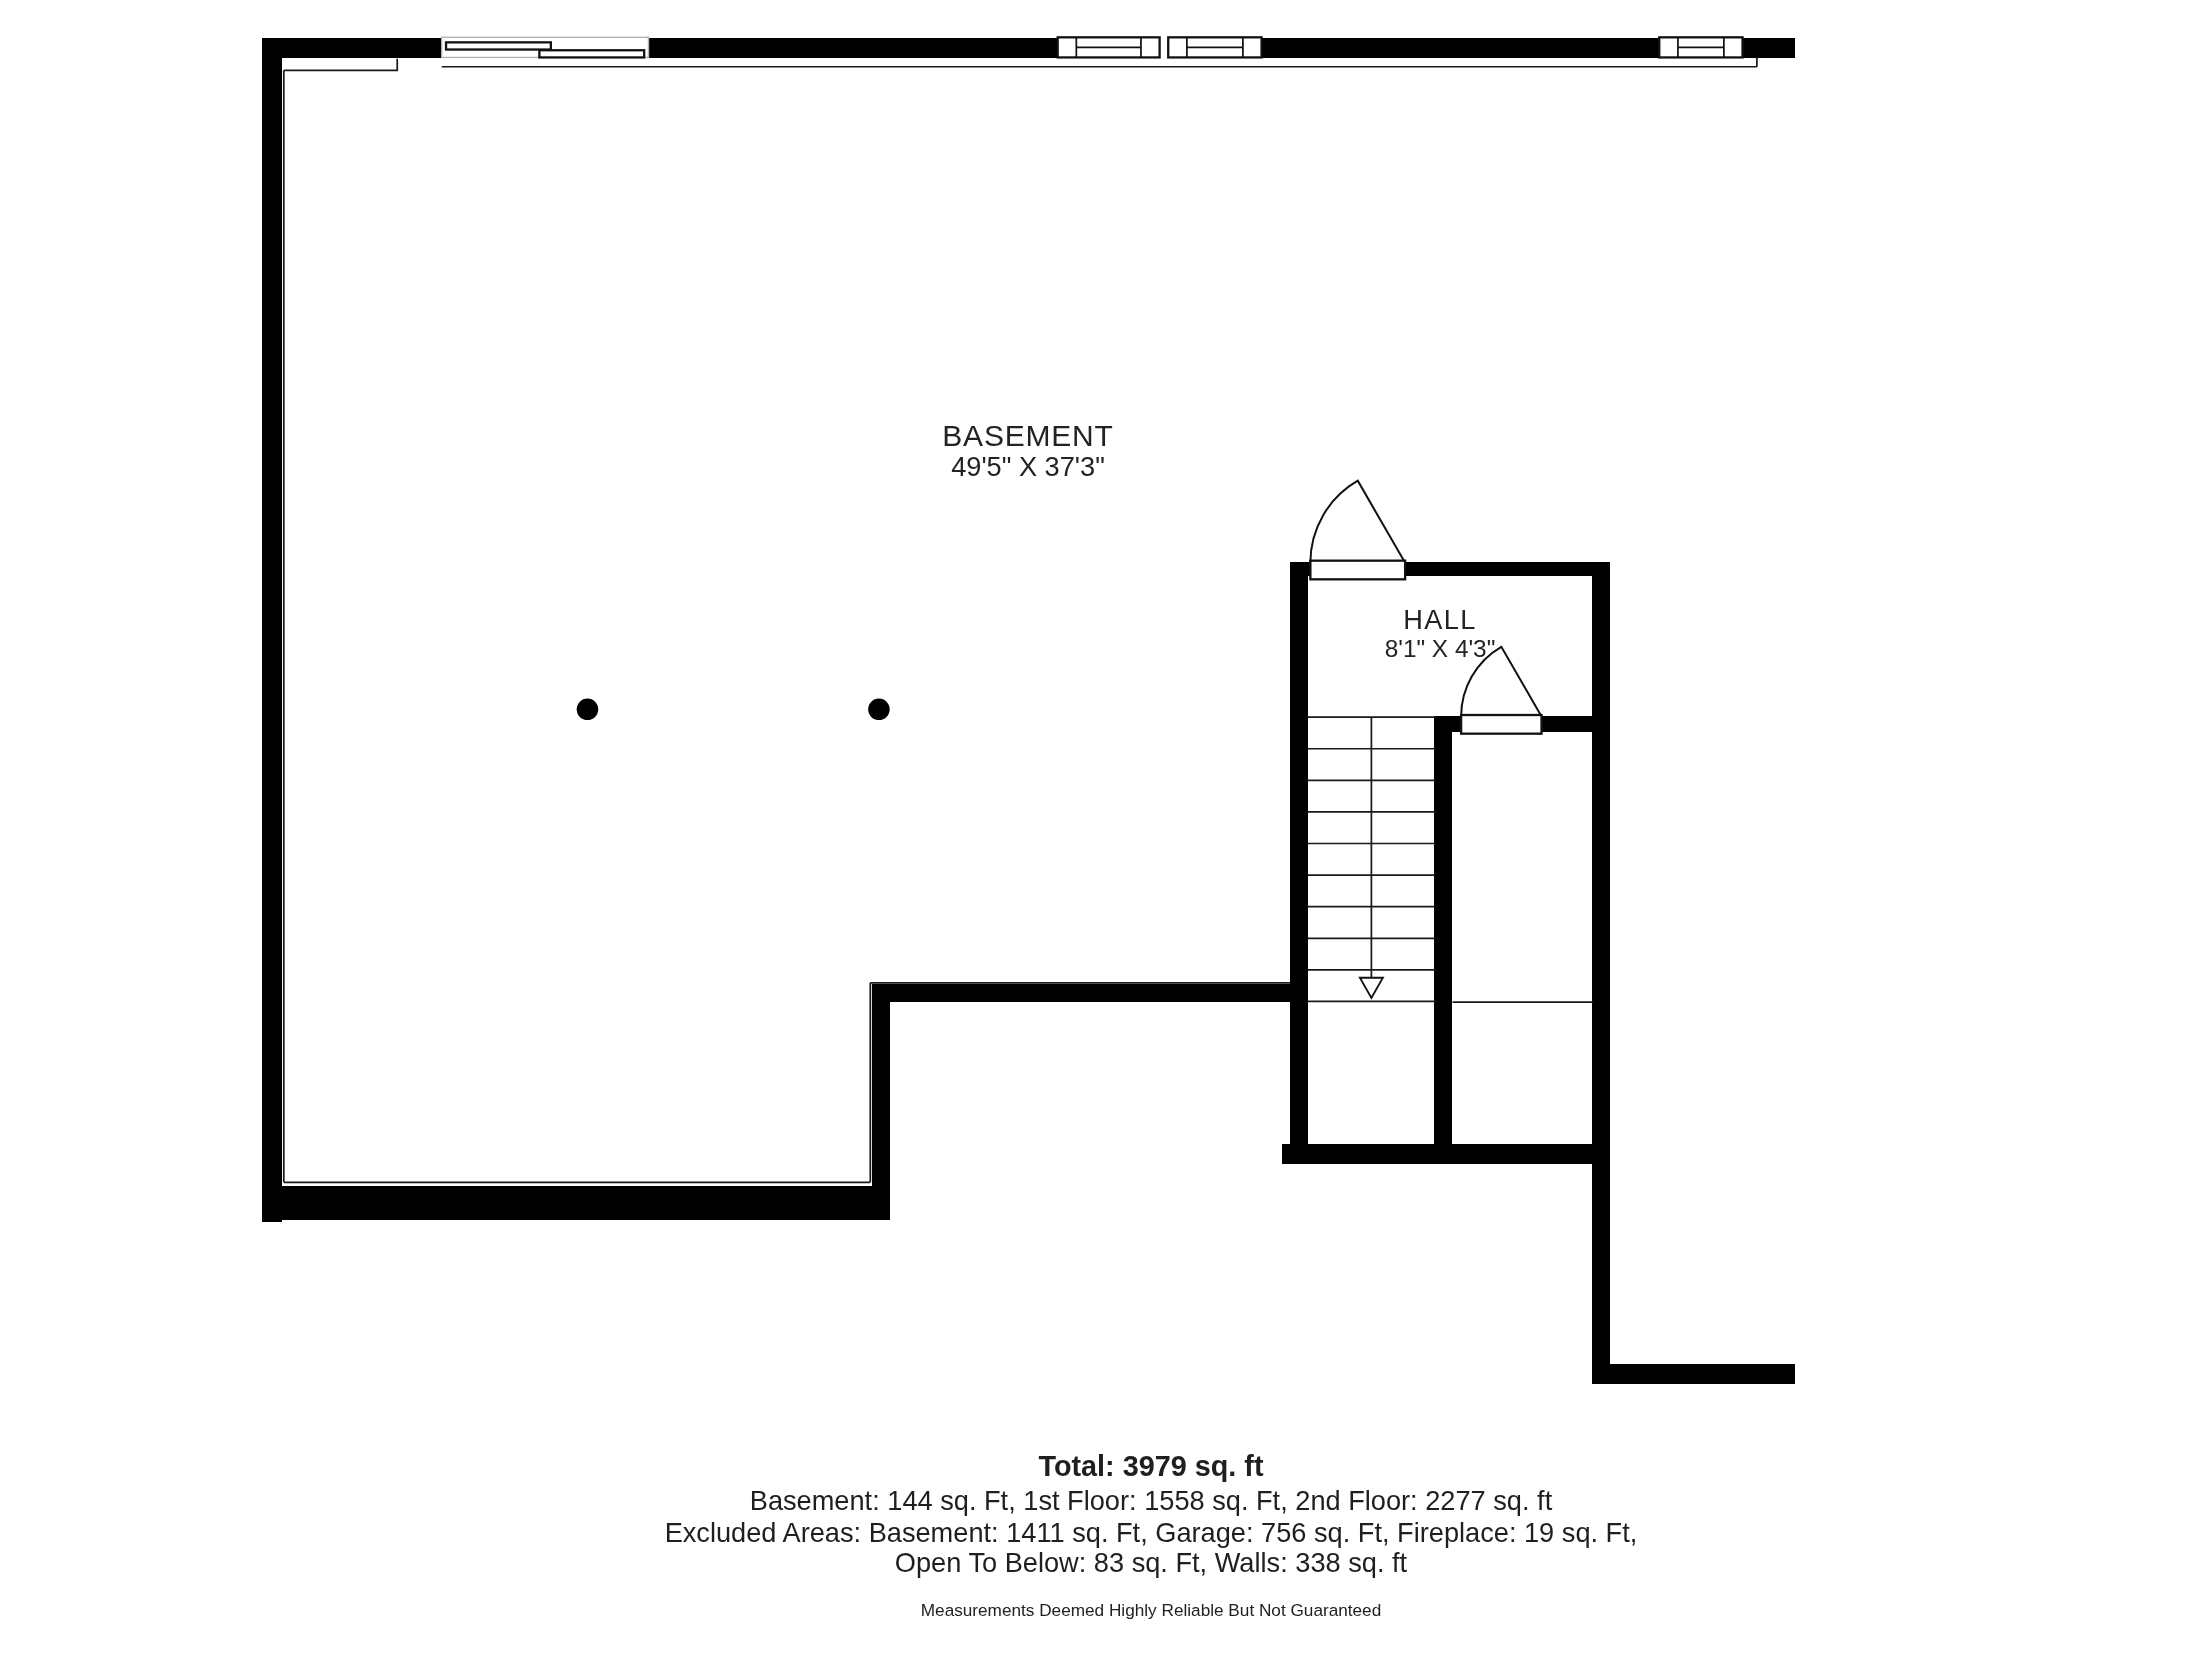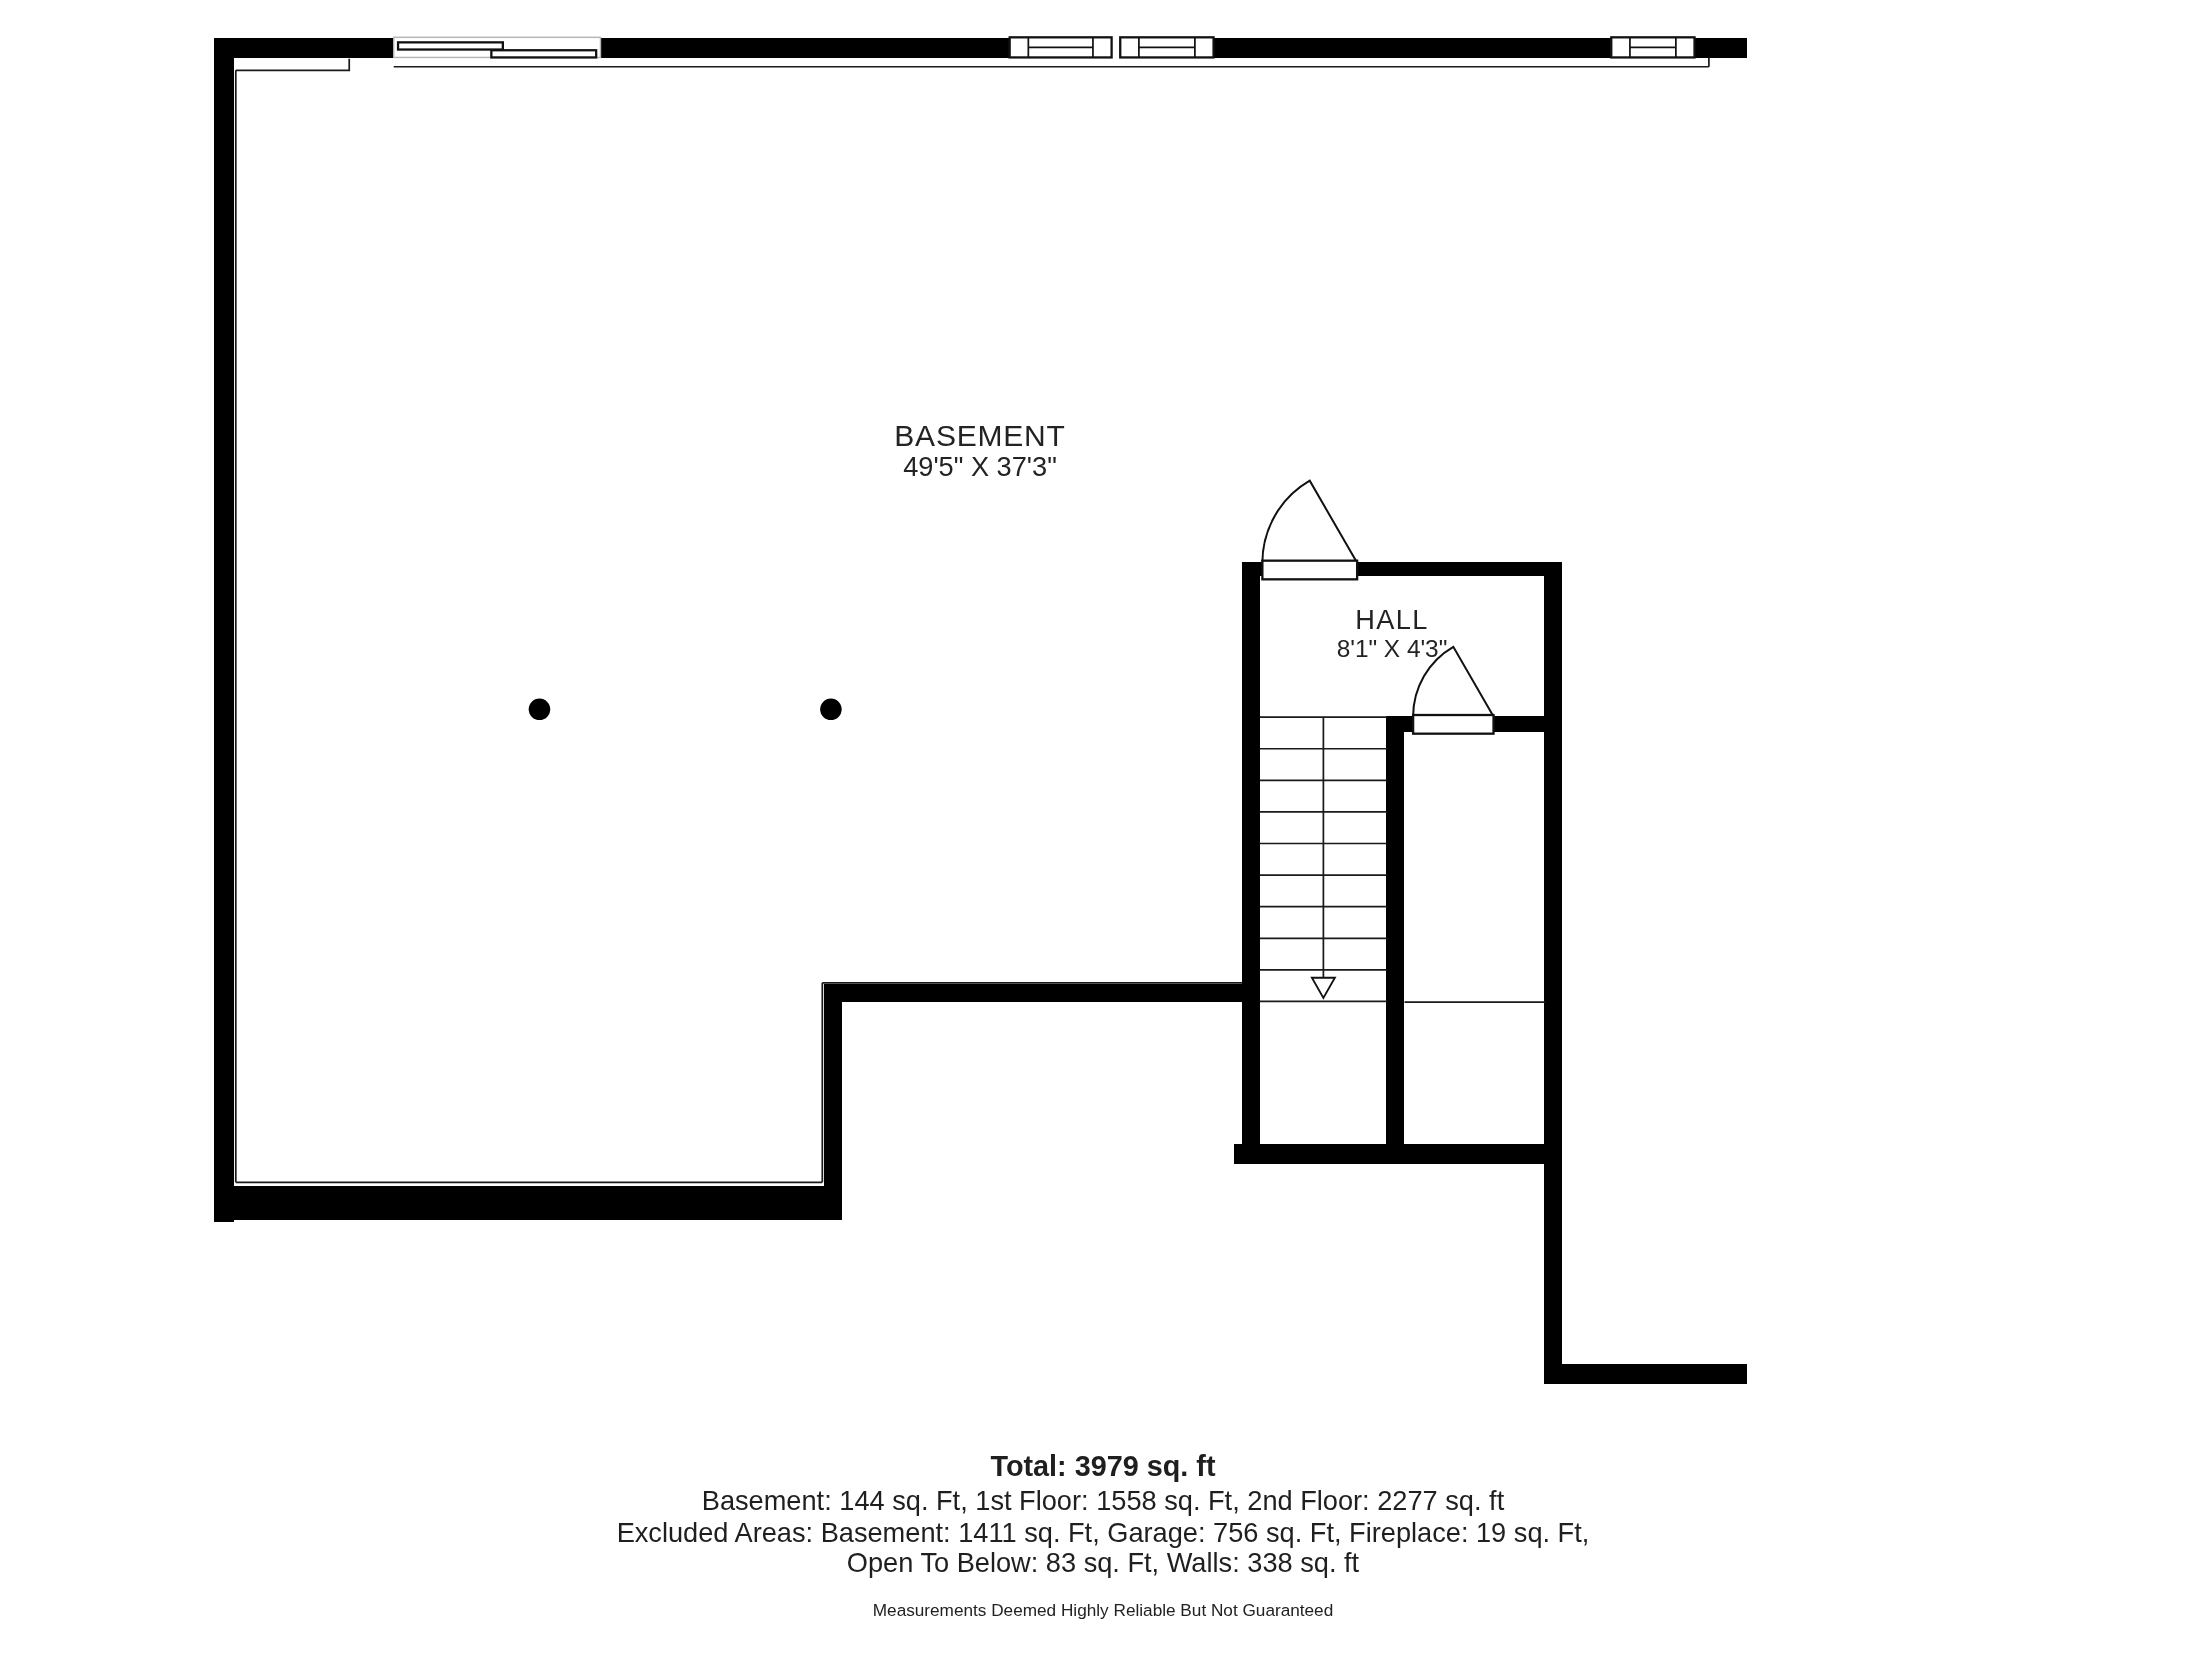--- a/index.html
+++ b/index.html
@@ -1,17 +1,17 @@
 <!DOCTYPE html>
 <html style="font-size:11.5px"><head>
 <meta charset="utf-8">
 <style>
   html,body{margin:0;padding:0;background:#fff;}
   body{font-family:"Liberation Sans", sans-serif;}
-  #canvas{position:relative;width:1747px;height:1654px;overflow:hidden;background:#a16207;}
+  #canvas{position:relative;width:1747px;height:1654px;overflow:hidden;background:#a16207;margin-left:48px;}
   .stage{position:absolute;left:0;top:0;width:1103px;height:827px;transform:scale(2);transform-origin:0 0;background:#fff;}
   .wall{position:absolute;background:#000;}
   .svgo{position:absolute;left:0;top:0;width:1103px;height:827px;}
   .room-label{position:absolute;color:#232323;text-align:center;transform:translate(-50%,-50%);white-space:nowrap;}
   .rl-name{font-size:15px;letter-spacing:0.4px;}
   .rl-dim{font-size:13.6px;}
   .hall-name{font-size:13.6px;letter-spacing:0.7px;}
   .hall-dim{font-size:12.2px;}
   .summary{position:absolute;left:0;width:1103px;text-align:center;color:#1f1f1f;}
   .sum-total{top:725px;font-size:14.4px;font-weight:bold;}

